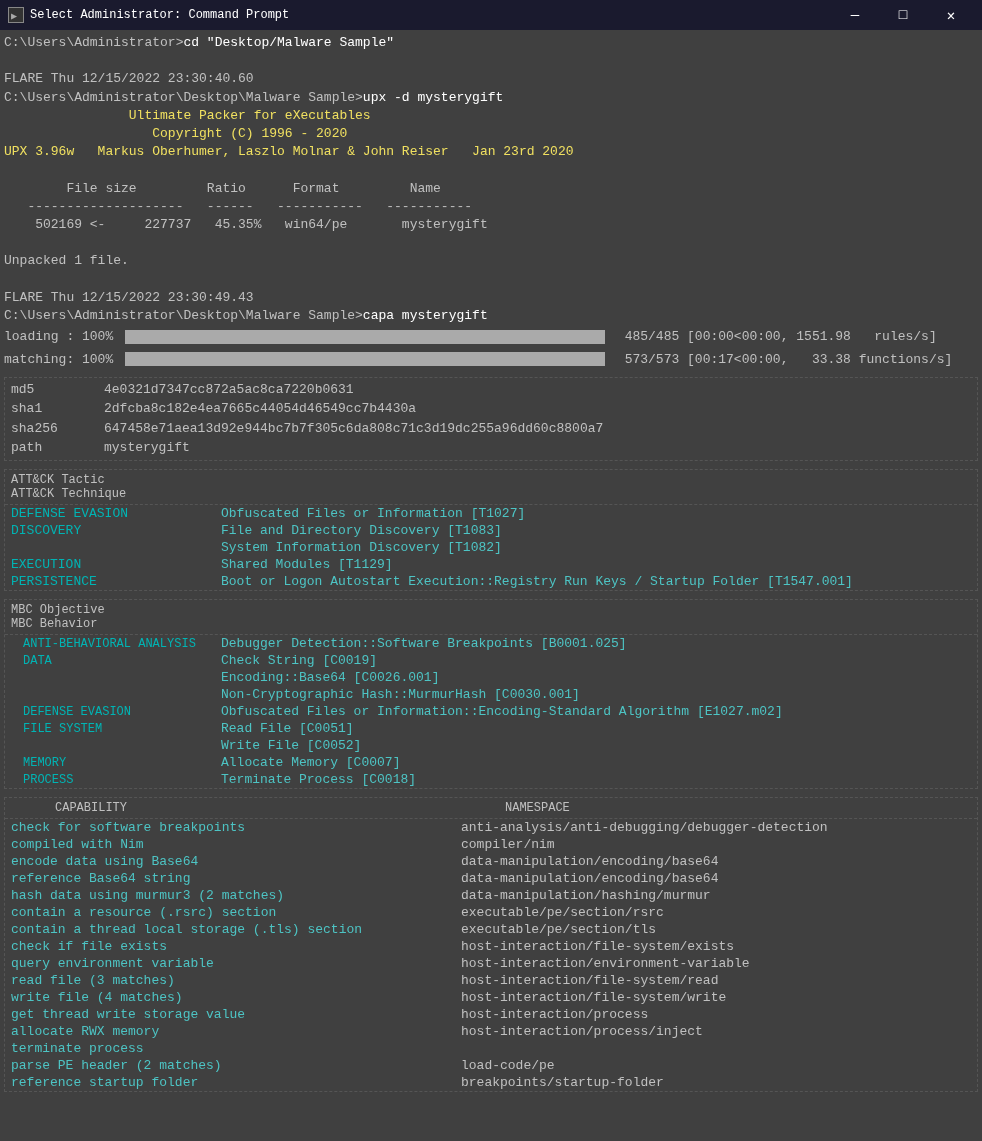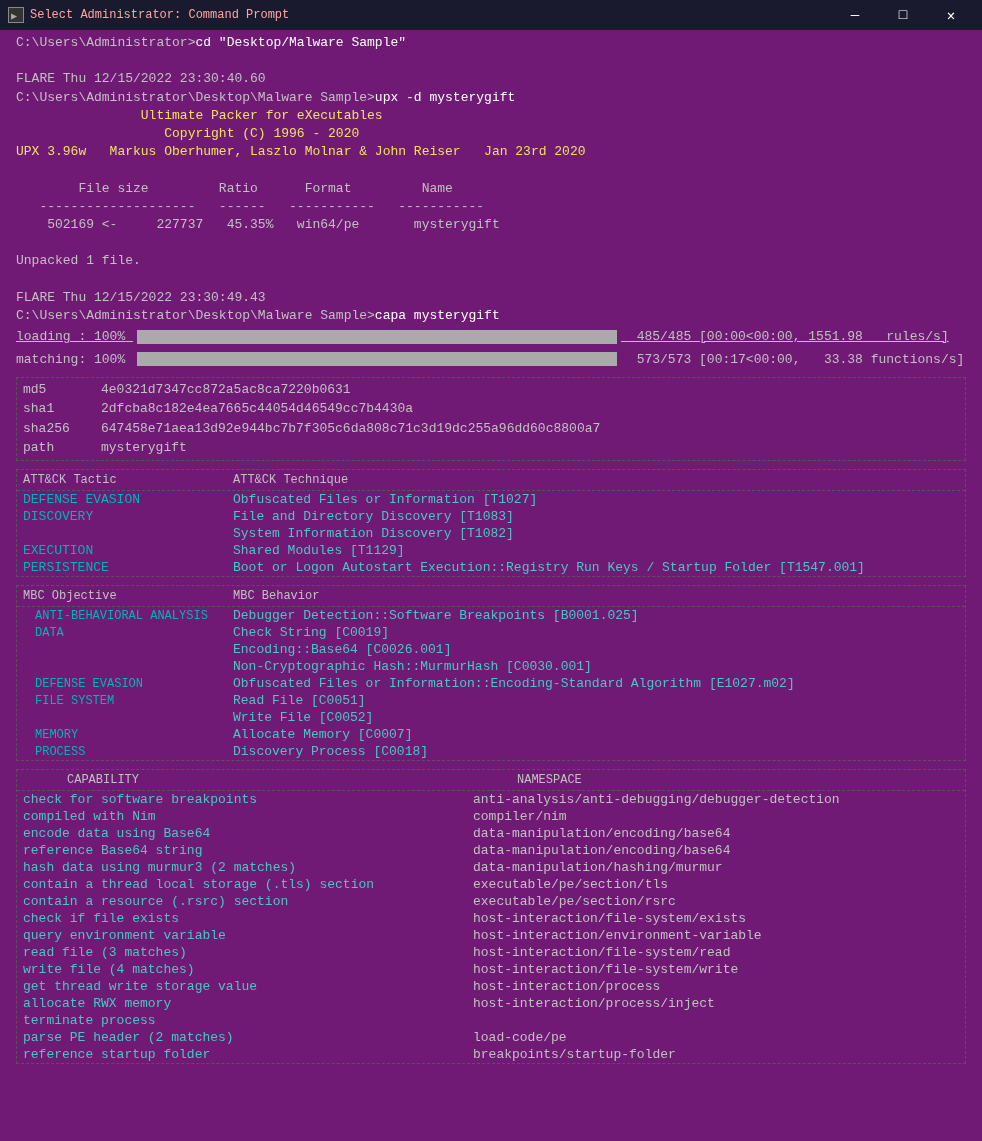--- a/index.html
+++ b/index.html
@@ -35,42 +35,42 @@
     .titlebar-icon {
       width: 16px;
       height: 16px;
       background: #888;
       display: flex;
       align-items: center;
       justify-content: center;
       font-size: 10px;
     }
     .titlebar-title {
-      color: #fca5a5;
+      color: #ffffff;
       font-size: 12px;
     }
     .titlebar-controls {
       display: flex;
       gap: 2px;
     }
     .titlebar-btn {
       width: 46px;
       height: 30px;
       display: flex;
       align-items: center;
       justify-content: center;
       color: #fff;
       font-size: 14px;
       cursor: pointer;
     }
     .content {
       flex: 1;
-      padding: 4px 16px;
+      padding: 4px 4px;
       overflow: auto;
-      background: #701a75;
+      background: #404040;
     }
     .line {
       white-space: pre;
       line-height: 1.4;
       color: #c0c0c0;
     }
     .yellow { color: #f0e060; }
     .white { color: #ffffff; }
     .tactic-cyan { color: #00b4b4; }
     .technique-cyan { color: #4dc4c4; }
@@ -79,20 +79,21 @@
     .ns-white { color: #c0c0c0; }
     
     .box-wrapper {
       border: 1px dashed #555;
       margin: 6px 0 6px 0;
     }
     .box-header {
       border-bottom: 1px dashed #555;
       padding: 3px 6px;
       display: flex;
+      flex-direction: column;
     }
     .box-header-col1 {
       width: 210px;
       color: #c0c0c0;
       font-size: 12px;
     }
     .box-header-col2 {
       flex: 1;
       color: #c0c0c0;
       font-size: 12px;
@@ -138,21 +139,21 @@
       flex-shrink: 0;
     }
     .cap-col2 {
       flex: 1;
     }
     .hash-table {
       padding: 2px 6px;
     }
     .hash-row {
       display: flex;
-      gap: 8px;
+      gap: 23px;
       line-height: 1.5;
     }
     .hash-key {
       width: 70px;
       color: #c0c0c0;
     }
     .hash-val {
       color: #c0c0c0;
     }
   </style>
@@ -190,21 +191,21 @@
     <div class="line">&nbsp;</div>
     <div class="line">        File size         Ratio      Format         Name</div>
     <div class="line">   --------------------   ------   -----------   -----------</div>
     <div class="line">    502169 &lt;-     227737   45.35%   win64/pe       mysterygift</div>
     <div class="line">&nbsp;</div>
     <div class="line">Unpacked 1 file.</div>
     <div class="line">&nbsp;</div>
     <div class="line">FLARE Thu 12/15/2022 23:30:49.43</div>
     <div class="line">C:\Users\Administrator\Desktop\Malware Sample&gt;<span class="white">capa mysterygift</span></div>
 
-    <div style="line-height:1.6; margin: 2px 0; text-decoration: underline;">
+    <div style="line-height:1.6; margin: 2px 0;">
       <span class="line">loading : 100%</span>
       <span style="display:inline-block; width:480px; height:14px; background:#aaa; vertical-align:middle; margin:0 4px;"></span>
       <span class="line"> 485/485 [00:00&lt;00:00, 1551.98   rules/s]</span>
     </div>
     <div style="line-height:1.6; margin: 2px 0;">
       <span class="line">matching: 100%</span>
       <span style="display:inline-block; width:480px; height:14px; background:#aaa; vertical-align:middle; margin:0 4px;"></span>
       <span class="line"> 573/573 [00:17&lt;00:00,   33.38 functions/s]</span>
     </div>
 
@@ -289,21 +290,21 @@
       <div class="box-row">
         <div class="box-col1"></div>
         <div class="box-col2"><span class="technique-cyan">Write File [C0052]</span></div>
       </div>
       <div class="box-row">
         <div class="box-col1"><span class="mbc-left">MEMORY</span></div>
         <div class="box-col2"><span class="technique-cyan">Allocate Memory [C0007]</span></div>
       </div>
       <div class="box-row">
         <div class="box-col1"><span class="mbc-left">PROCESS</span></div>
-        <div class="box-col2"><span class="technique-cyan">Discovery Process [C0018]</span></div>
+        <div class="box-col2"><span class="technique-cyan">Terminate Process [C0018]</span></div>
       </div>
     </div>
 
     <div class="cap-box-wrapper" style="margin-top:8px;">
       <div class="cap-box-header">
         <div class="cap-header-col1">CAPABILITY</div>
         <div class="cap-header-col2">NAMESPACE</div>
       </div>
       <div class="cap-row">
         <div class="cap-col1"><span class="cap-cyan">check for software breakpoints</span></div>
@@ -319,28 +320,28 @@
       </div>
       <div class="cap-row">
         <div class="cap-col1"><span class="cap-cyan">reference Base64 string</span></div>
         <div class="cap-col2"><span class="ns-white">data-manipulation/encoding/base64</span></div>
       </div>
       <div class="cap-row">
         <div class="cap-col1"><span class="cap-cyan">hash data using murmur3 (2 matches)</span></div>
         <div class="cap-col2"><span class="ns-white">data-manipulation/hashing/murmur</span></div>
       </div>
       <div class="cap-row">
+        <div class="cap-col1"><span class="cap-cyan">contain a resource (.rsrc) section</span></div>
+        <div class="cap-col2"><span class="ns-white">executable/pe/section/rsrc</span></div>
+      </div>
+      <div class="cap-row">
         <div class="cap-col1"><span class="cap-cyan">contain a thread local storage (.tls) section</span></div>
         <div class="cap-col2"><span class="ns-white">executable/pe/section/tls</span></div>
       </div>
       <div class="cap-row">
-        <div class="cap-col1"><span class="cap-cyan">contain a resource (.rsrc) section</span></div>
-        <div class="cap-col2"><span class="ns-white">executable/pe/section/rsrc</span></div>
-      </div>
-      <div class="cap-row">
         <div class="cap-col1"><span class="cap-cyan">check if file exists</span></div>
         <div class="cap-col2"><span class="ns-white">host-interaction/file-system/exists</span></div>
       </div>
       <div class="cap-row">
         <div class="cap-col1"><span class="cap-cyan">query environment variable</span></div>
         <div class="cap-col2"><span class="ns-white">host-interaction/environment-variable</span></div>
       </div>
       <div class="cap-row">
         <div class="cap-col1"><span class="cap-cyan">read file (3 matches)</span></div>
         <div class="cap-col2"><span class="ns-white">host-interaction/file-system/read</span></div>

